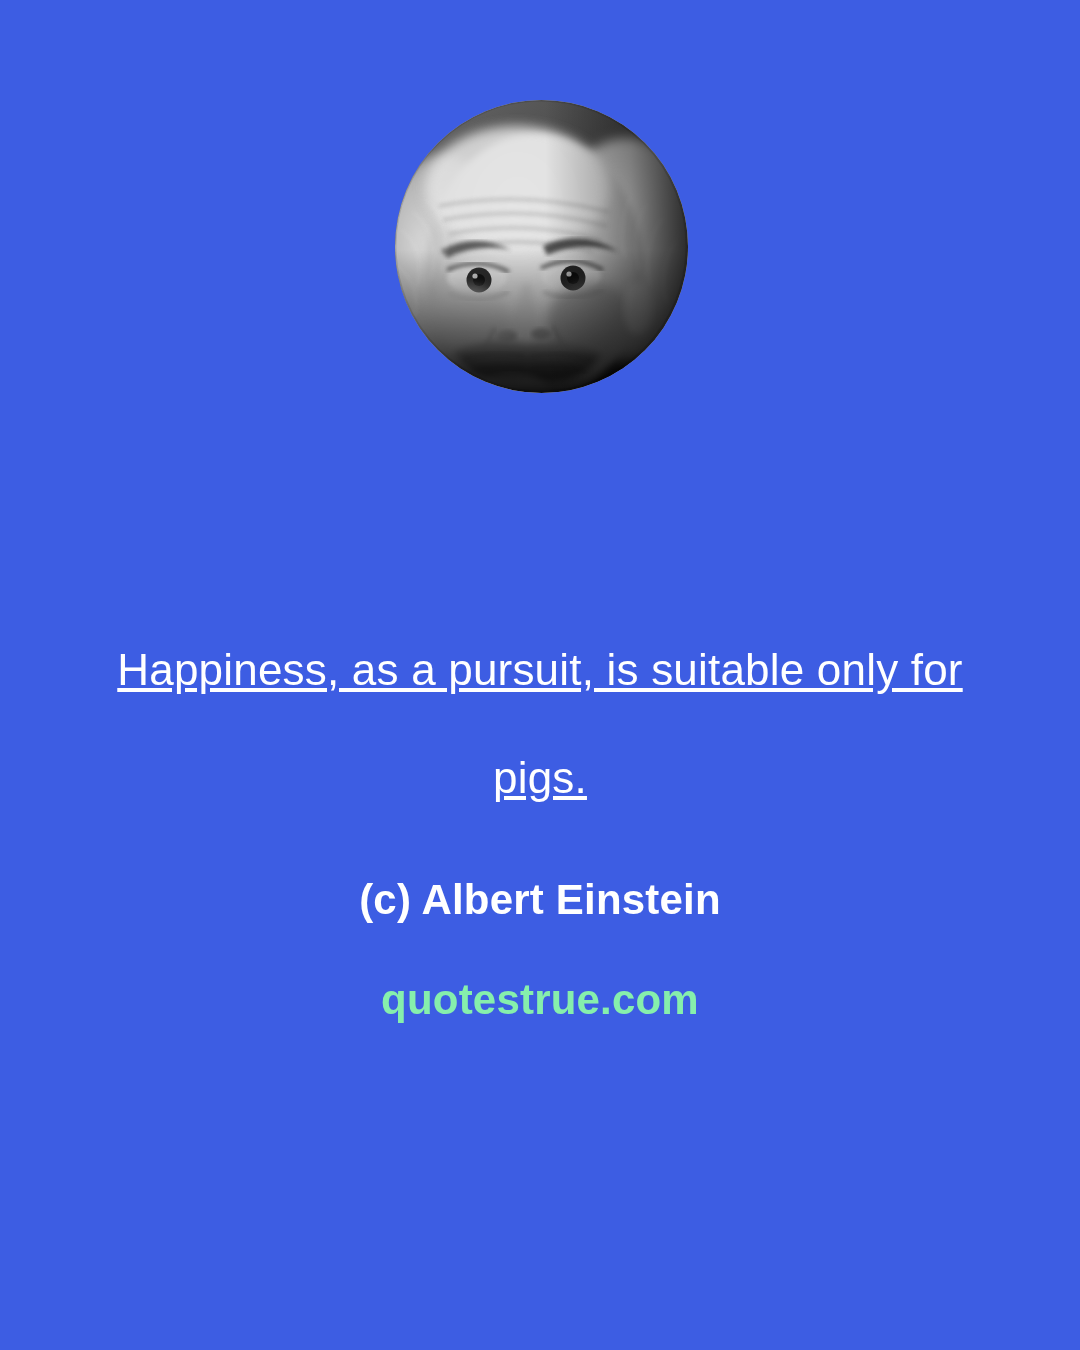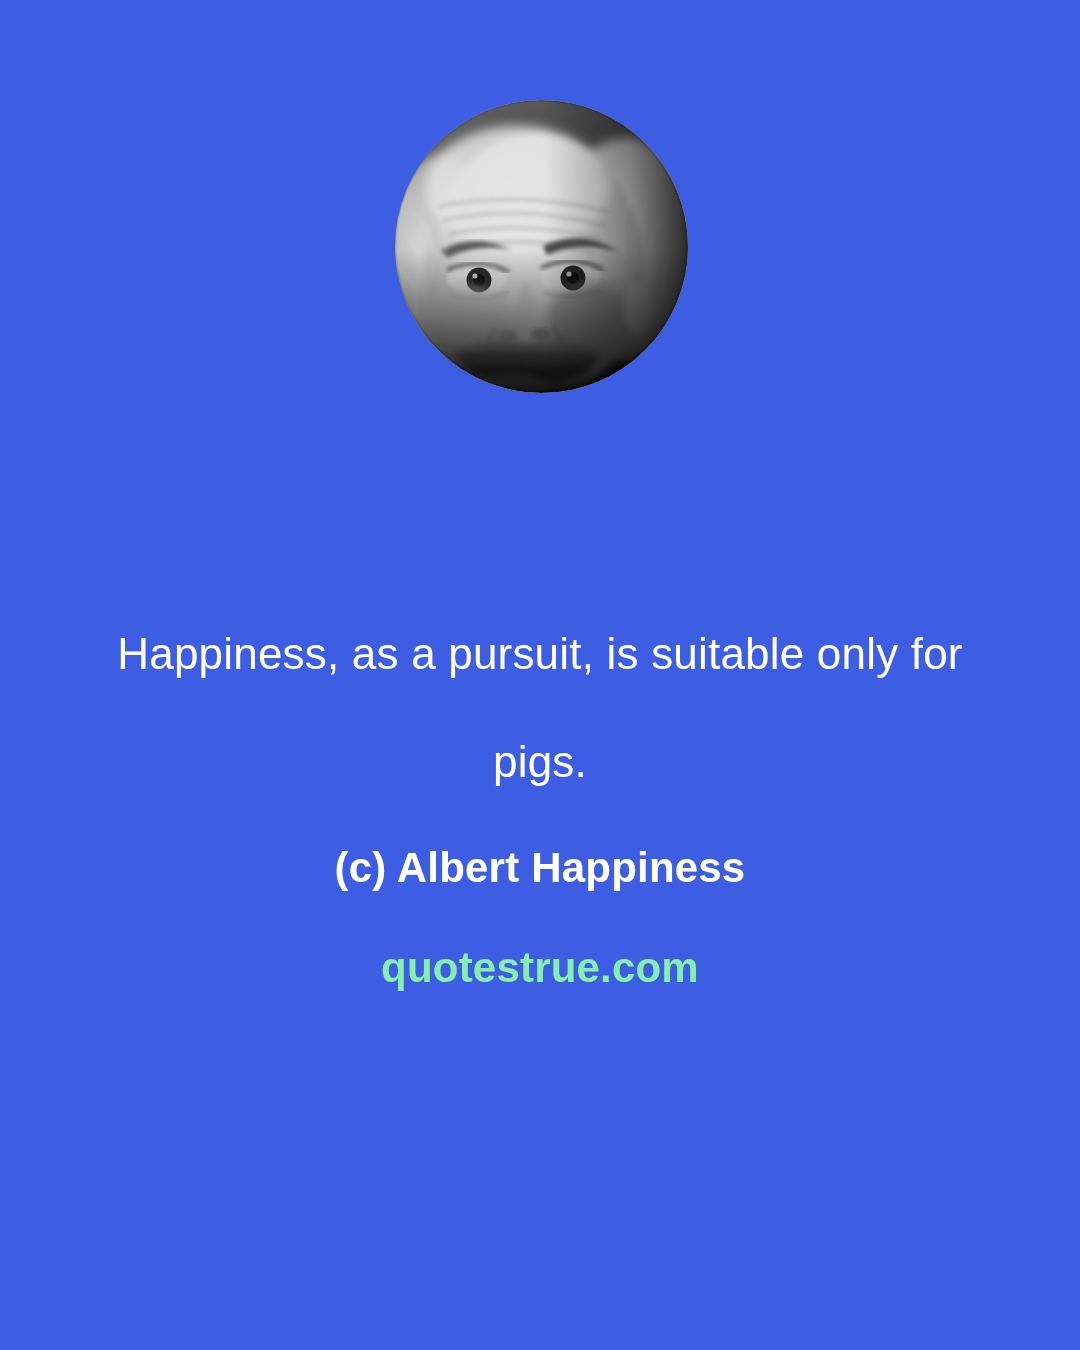--- a/index.html
+++ b/index.html
@@ -51,23 +51,24 @@
     text-align: center;
   }
 
   .quote-text {
     color: #ffffff;
     font-family: "Liberation Sans", sans-serif;
     font-size: 44px;
     font-weight: 400;
     line-height: 108px;
     letter-spacing: 0.2px;
-    margin: 0;
+    margin: 16px;
     padding: 0 70px;
     white-space: pre-line;
+    text-decoration: underline;
   }
 
   .attribution {
     color: #ffffff;
     font-family: "Liberation Sans", sans-serif;
     font-size: 42px;
     font-weight: 700;
     letter-spacing: 0.2px;
     margin: 0;
     padding-top: 24px;
@@ -241,18 +242,18 @@
 
           <ellipse cx="146" cy="146" rx="146" ry="146" fill="none" stroke="#000000" stroke-opacity="0.12" stroke-width="3"></ellipse>
         </g>
       </svg>
     </div>
   </div>
 
   <div class="text-block">
     <p class="quote-text">Happiness, as a pursuit, is suitable only for pigs.</p>
 
-    <p class="attribution">(c) Albert Happiness</p>
+    <p class="attribution">(c) Albert Einstein</p>
 
     <p class="site">quotestrue.com</p>
   </div>
 
 </div>
 
 </body></html>

